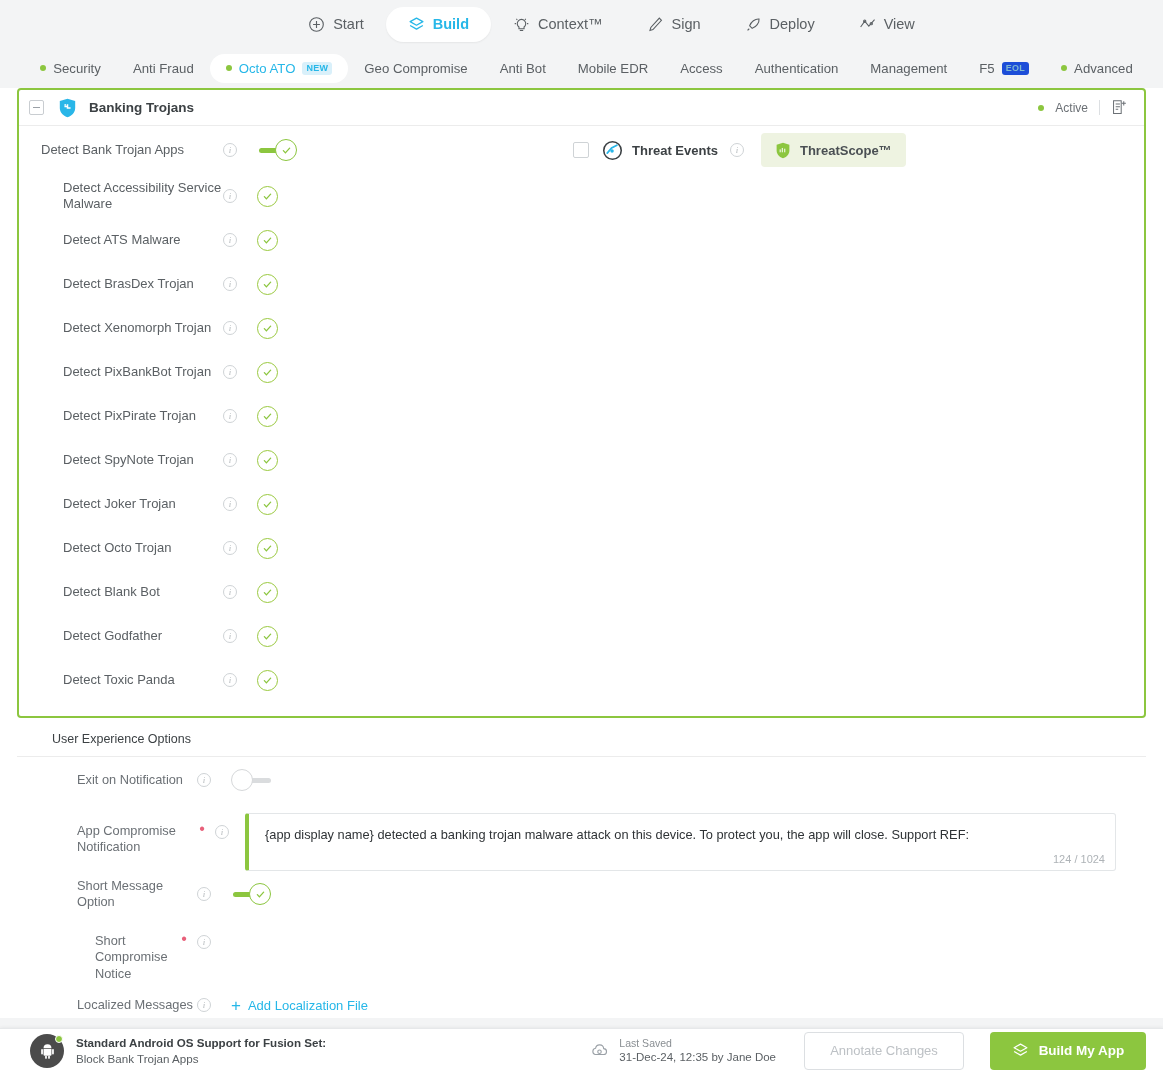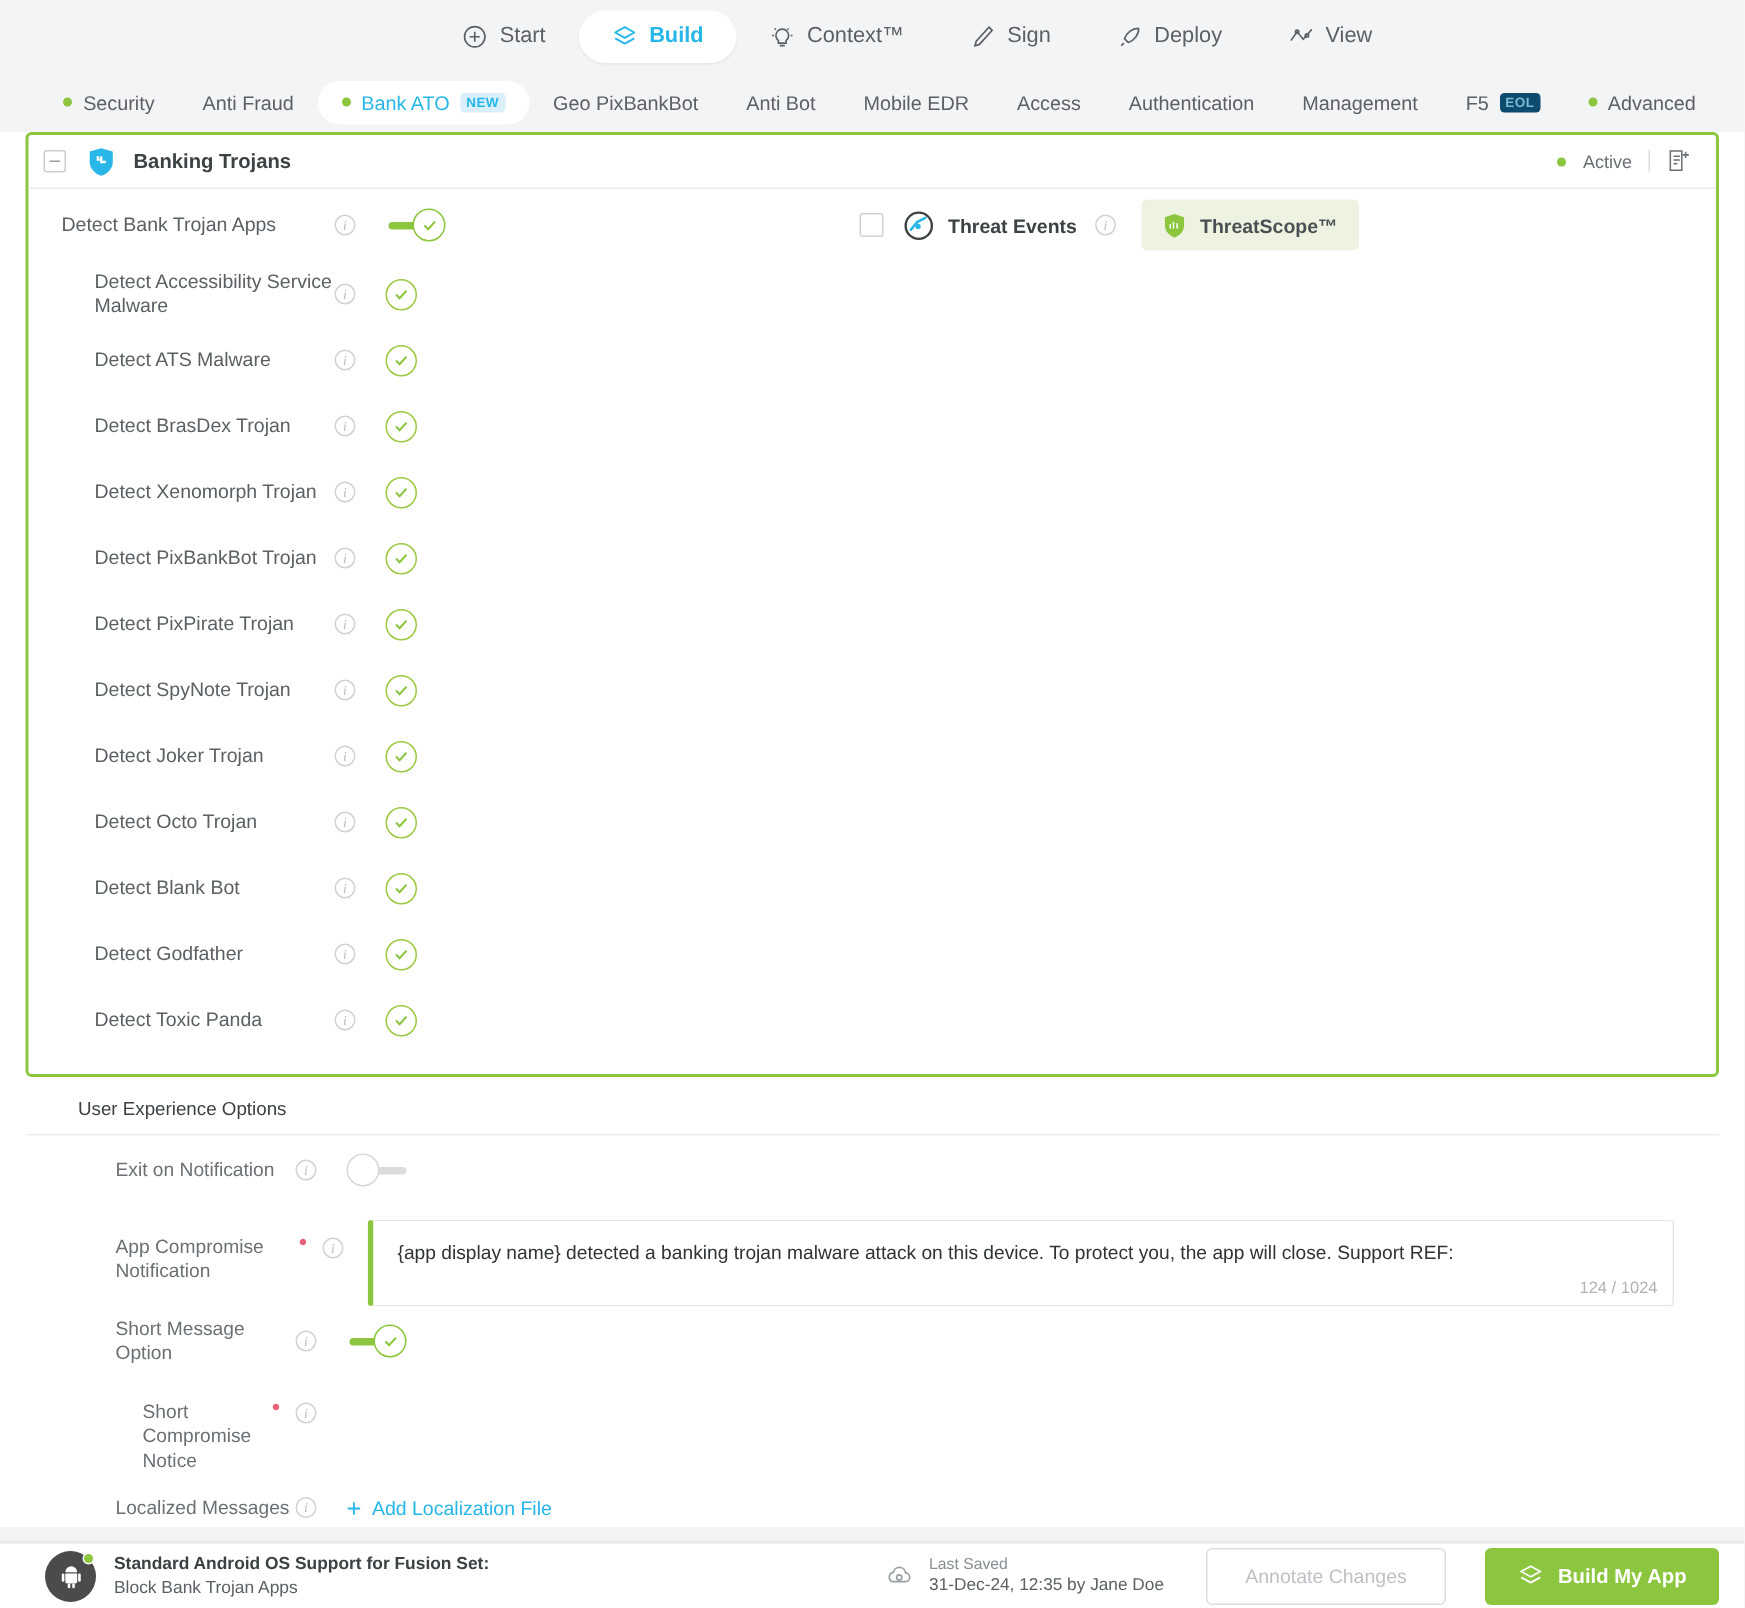--- a/index.html
+++ b/index.html
@@ -39,21 +39,21 @@
     font-size: 13.2px; color: #5b6064; cursor: pointer;
     padding: 7px 16px; border-radius: 16px; white-space: nowrap;
   }
   .subitem.active { background: #fff; color: #26b7e8; }
   .dot { width: 6px; height: 6px; border-radius: 50%; background: #8cc63f; display:inline-block; }
   .pill {
     font-size: 9px; font-weight: bold; letter-spacing: .3px;
     background: #d9f0fa; color: #26b7e8; border-radius: 3px;
     padding: 2px 4px; line-height: 1;
   }
-  .pill.eol { background: #0c4a6e; color: #7fb9d0; }
+  .pill.eol { background: #1d4ed8; color: #7fb9d0; }
 
   
   .page {
     position: absolute; top: 88px; left: 0; right: 0; bottom: 54px;
     background: #fff;
   }
 
   
   .card {
     margin: 0 17px; border: 2px solid #8cc63f; border-radius: 4px;
@@ -232,25 +232,25 @@
 <div class="subnav" id="subnav">
     <div class="subitem">
       <span class="dot"></span>
       <span>Security</span>
     </div>
     <div class="subitem">
       <span>Anti Fraud</span>
     </div>
     <div class="subitem active">
       <span class="dot"></span>
-      <span>Bank ATO</span>
+      <span>Octo ATO</span>
       <span class="pill">NEW</span>
     </div>
     <div class="subitem">
-      <span>Geo PixBankBot</span>
+      <span>Geo Compromise</span>
     </div>
     <div class="subitem">
       <span>Anti Bot</span>
     </div>
     <div class="subitem">
       <span>Mobile EDR</span>
     </div>
     <div class="subitem">
       <span>Access</span>
     </div>

